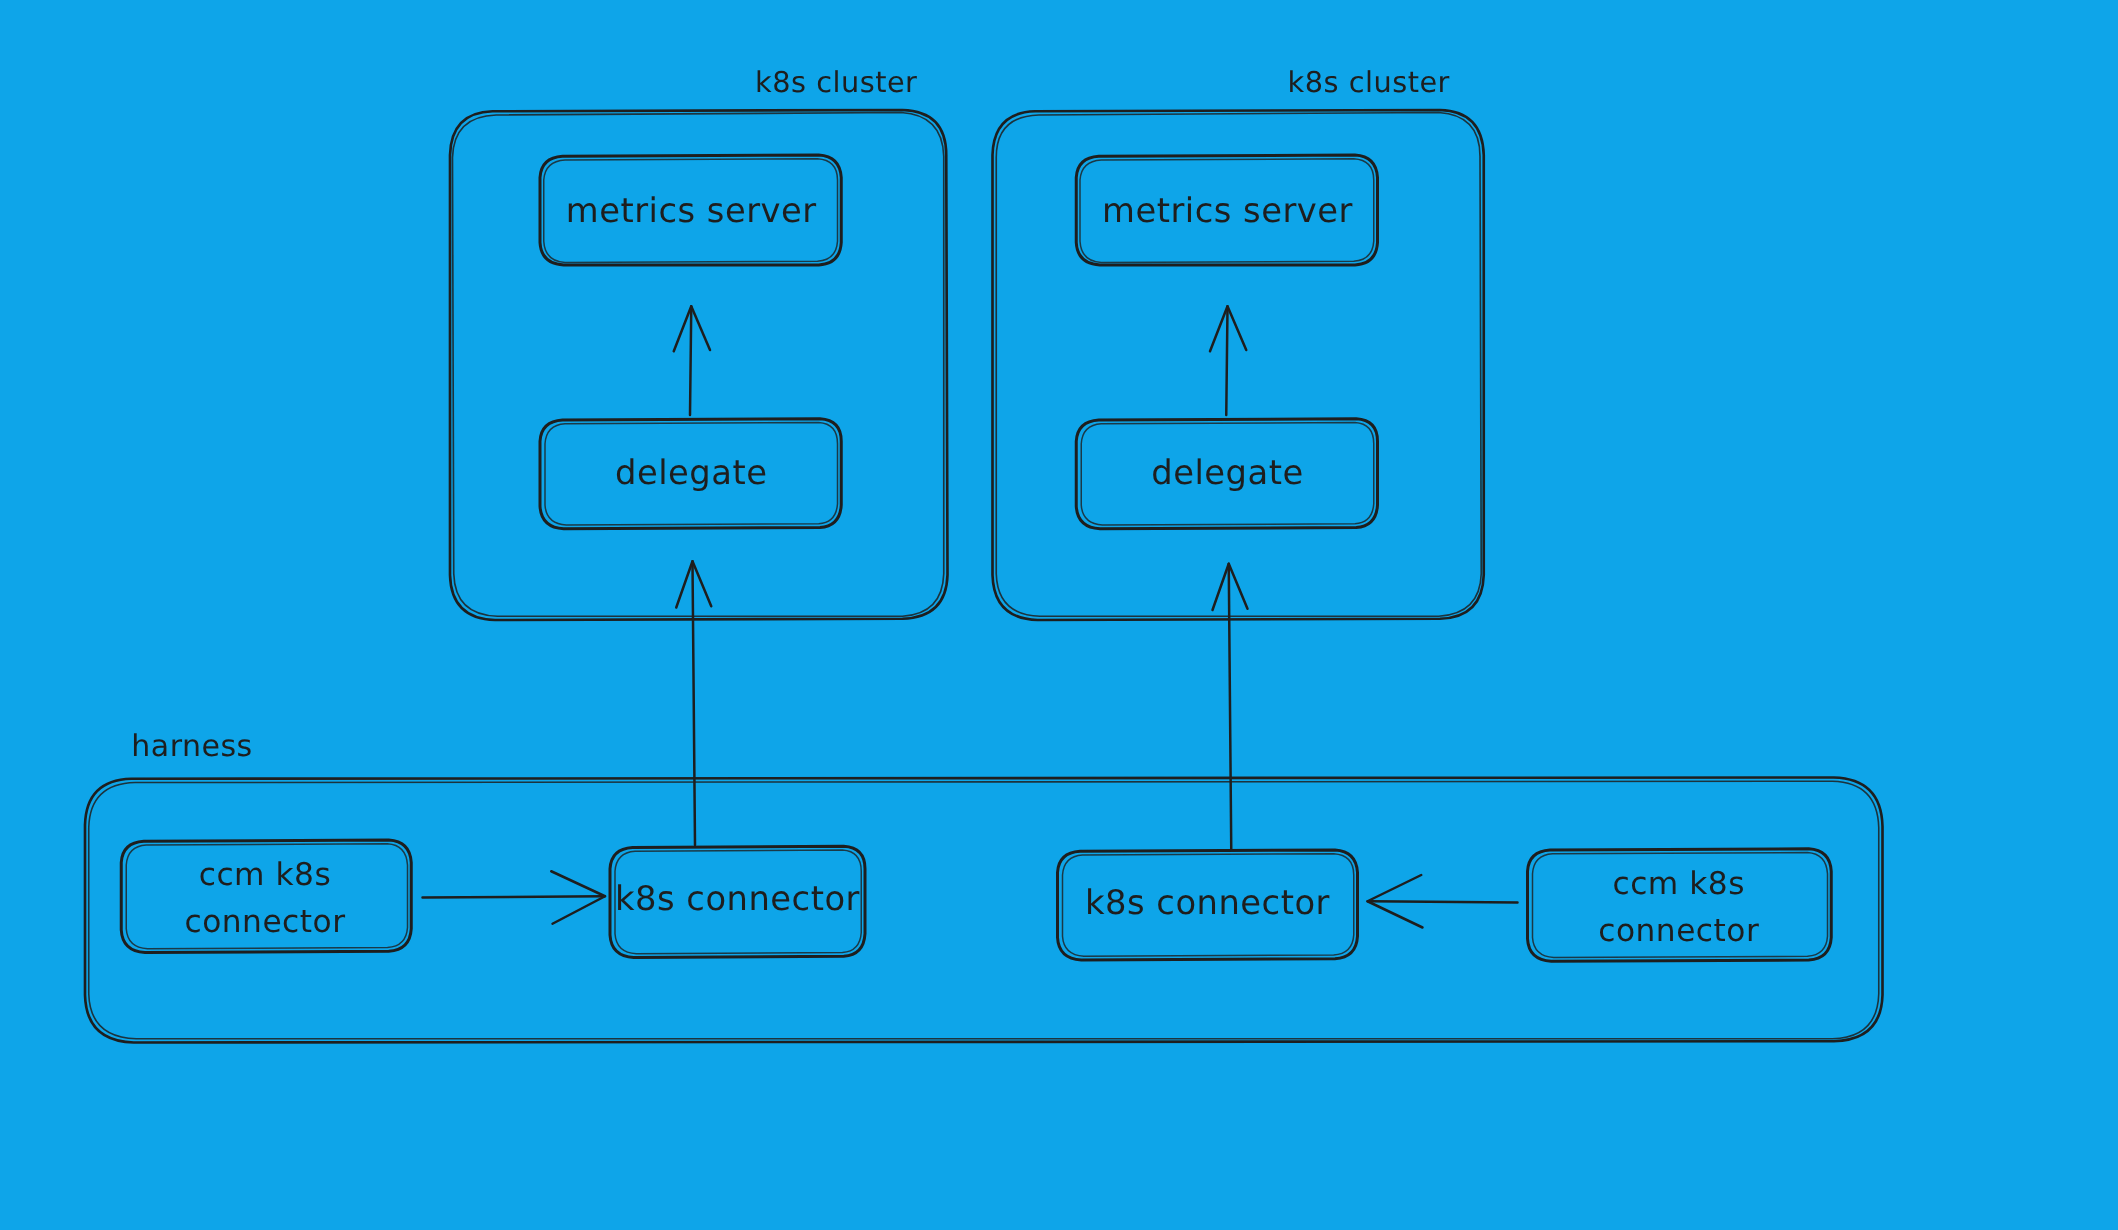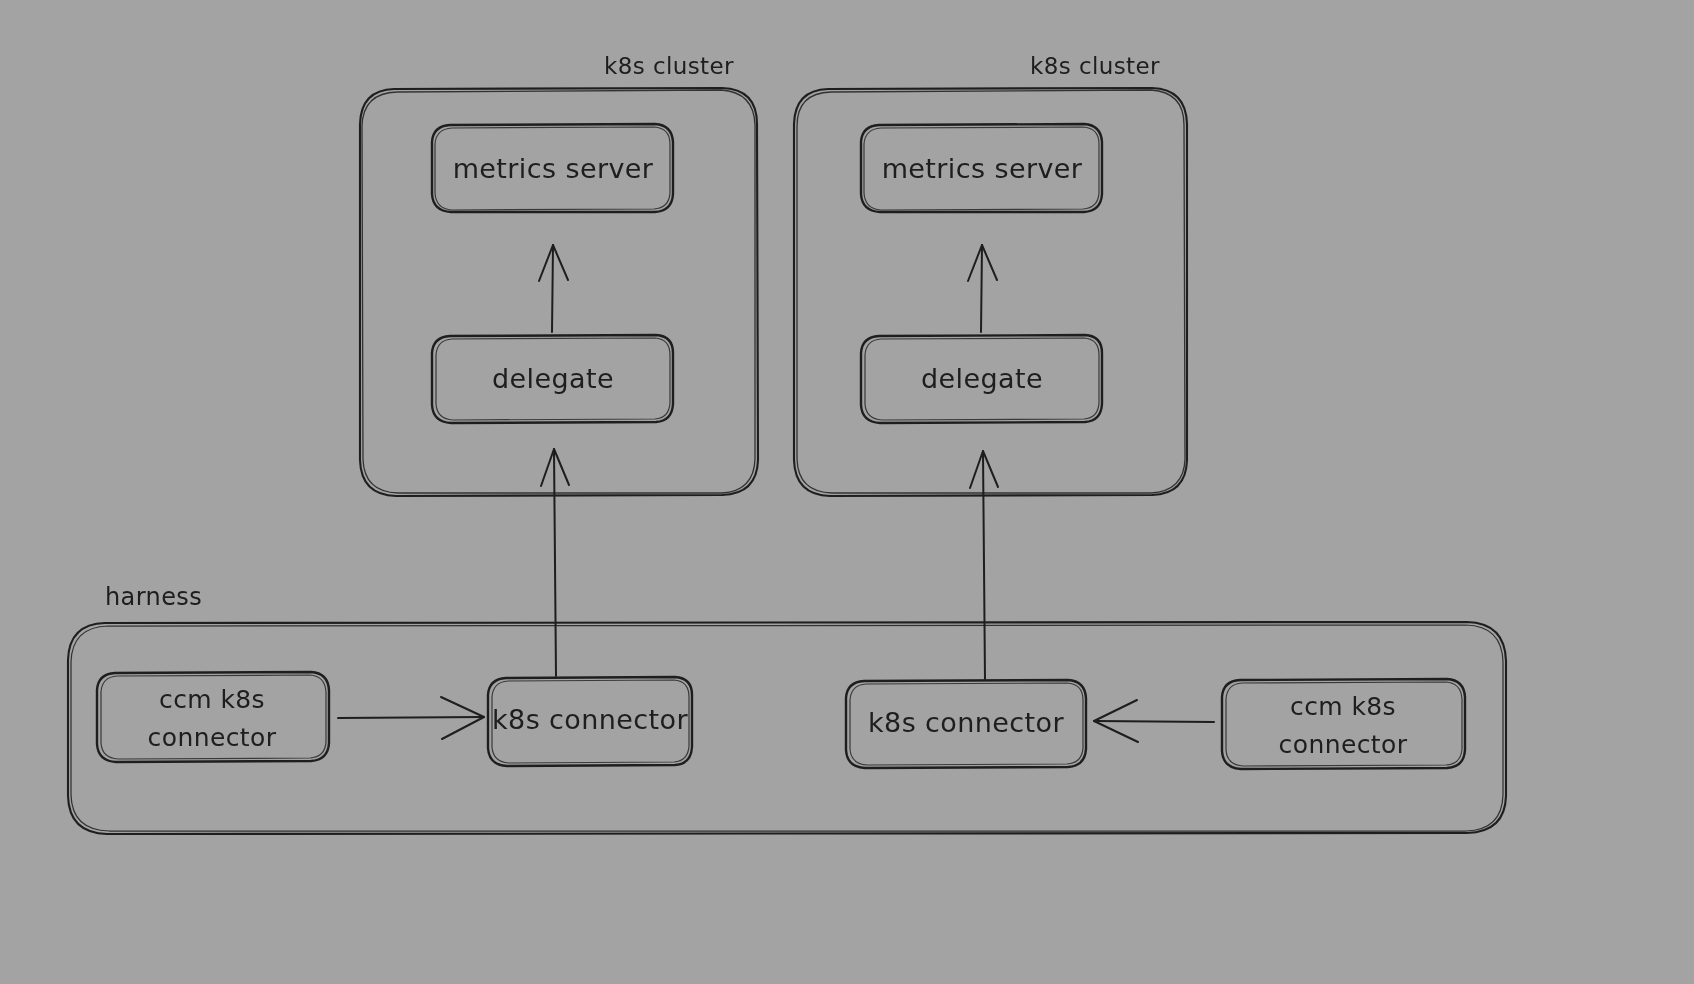--- a/index.html
+++ b/index.html
@@ -8,21 +8,21 @@
     padding: 0;
     background: #ffffff;
   }
   body {
     font-family: "DejaVu Sans", sans-serif;
   }
   #canvas {
     position: relative;
     width: 1694px;
     height: 984px;
-    background: #a3a3a3;
+    background: #0ea5e9;
     overflow: hidden;
   }
   svg#diagram {
     position: absolute;
     top: 0;
     left: 0;
     width: 1694px;
     height: 984px;
   }
   .sketch-stroke {

